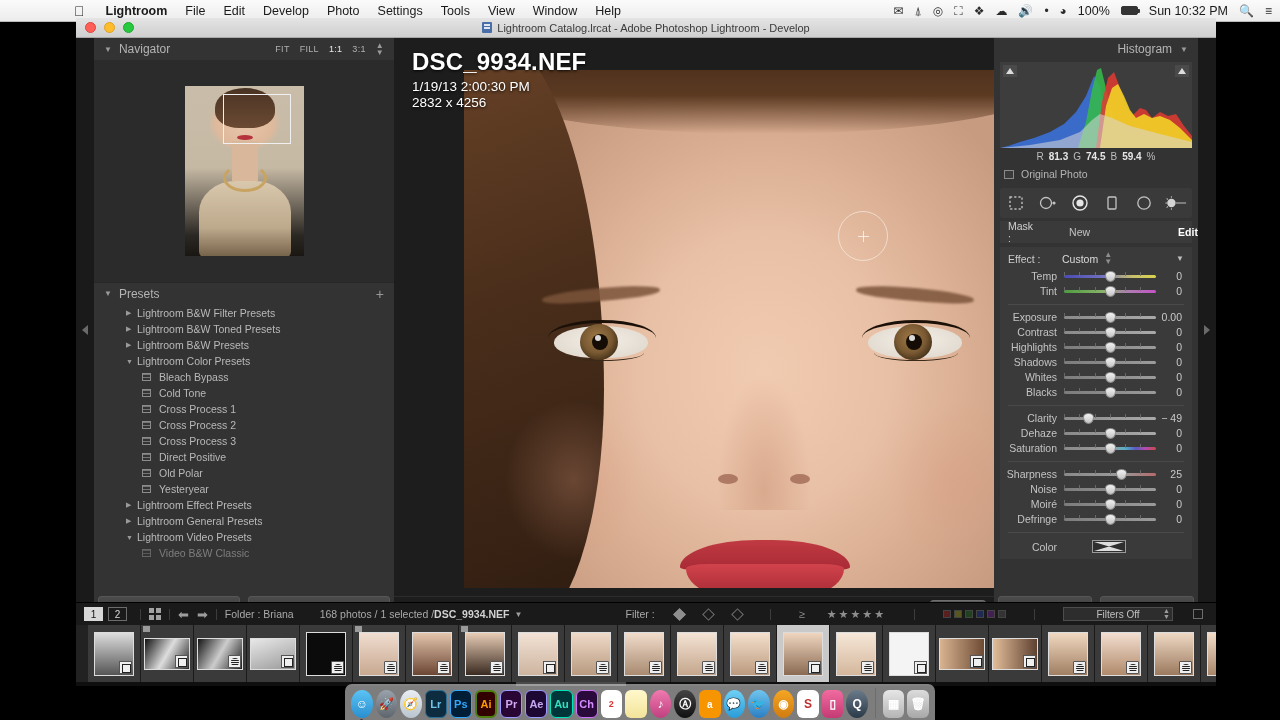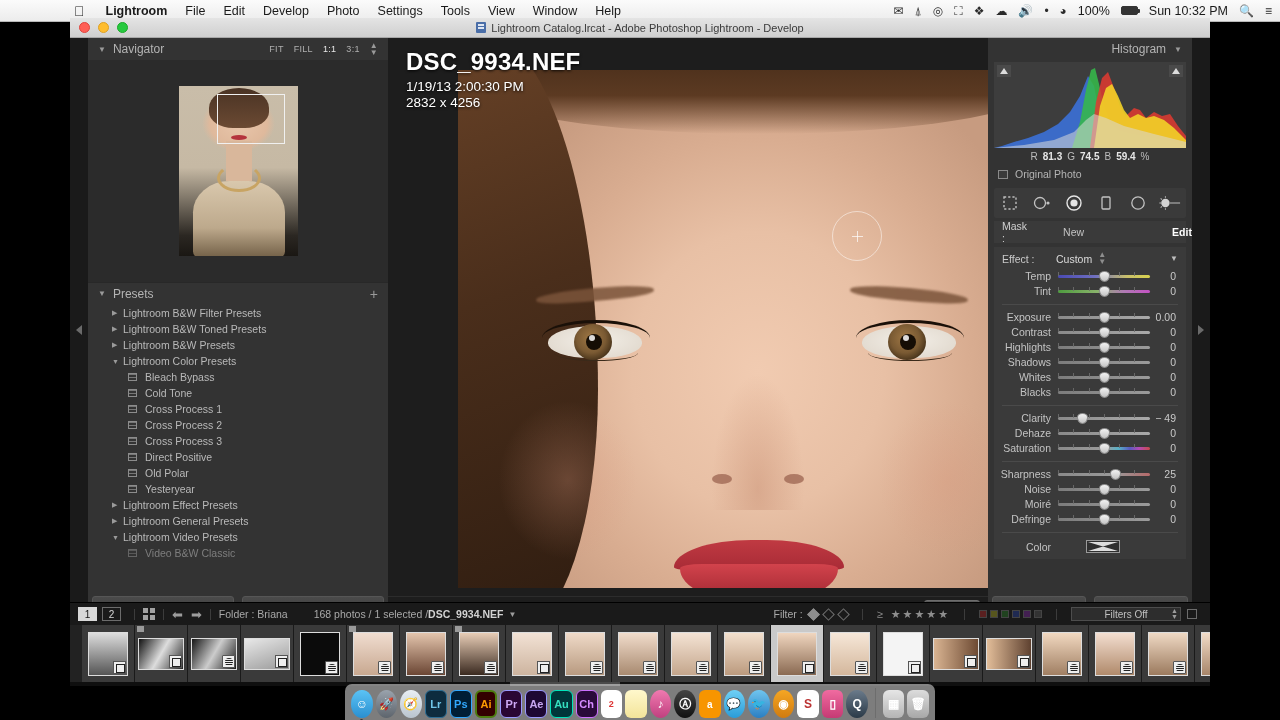--- a/index.html
+++ b/index.html
@@ -22,21 +22,21 @@
   .mb-item { padding: 0 9px; white-space: nowrap; }
   .mb-item.bold { font-weight: bold; }
   .mb-right { margin-left: auto; display: flex; align-items: center; padding-right: 8px; gap: 11px; }
   .mb-right .ico { font-size: 12px; color: #2a2a2a; line-height: 1; }
   .mb-time { font-size: 12.5px; }
   .batt { display: inline-flex; align-items: center; gap: 2px; }
   .batt-body { width: 17px; height: 9px; border: 1px solid #333; border-radius: 2px; position: relative; background: #333; }
   .batt-body::after { content: ""; position: absolute; right: -3px; top: 2px; width: 2px; height: 4px; background: #333; border-radius: 0 1px 1px 0; }
 
   
-  .win { position: absolute; left: 70px; top: 18px; width: 1140px; height: 668px; background: #2a2a2a; }
+  .win { position: absolute; left: 76px; top: 18px; width: 1140px; height: 668px; background: #2a2a2a; }
   .titlebar {
     height: 20px; background: linear-gradient(#e4e4e4, #cfcfcf);
     border-bottom: 1px solid #a8a8a8; display: flex; align-items: center;
     position: relative;
   }
   .tl-dots { display: flex; gap: 8px; padding-left: 9px; }
   .dot { width: 11px; height: 11px; border-radius: 50%; }
   .dot.r { background: #ff5f56; border: 1px solid #e0443e; }
   .dot.y { background: #ffbd2e; border: 1px solid #dea123; }
   .dot.g { background: #27c93f; border: 1px solid #1aab29; }
@@ -76,21 +76,21 @@
     background: linear-gradient(180deg, #d9c8ad 0%, #bda98c 60%, #6f5d44 100%);
     border-radius: 40% 40% 10% 10%; }
   .nav-neck { position: absolute; left: 47px; top: 55px; width: 26px; height: 40px; background: #d9b79b; }
   .nav-neckl { position: absolute; left: 38px; top: 78px; width: 44px; height: 28px;
     border: 3px solid #c8a463; border-radius: 50%; border-top-color: transparent; }
   .nav-lips { position: absolute; left: 52px; top: 49px; width: 16px; height: 5px; background: #b4333c; border-radius: 50%; }
   .nav-crop { position: absolute; left: 38px; top: 8px; width: 68px; height: 50px; border: 1.5px solid #f0f0f0; }
 
   .presets-head { border-top: 1px solid #282828; position: relative; }
   .plus { margin-left: auto; font-size: 14px; color: #9a9a9a; line-height: 1; }
-  .presets-list { height: 290px; overflow: hidden; background: #333333; padding-top: 1px; }
+  .presets-list { height: 290px; overflow: hidden; background: #333333; padding-top: 1px; margin-left: 8px; }
   .prow { height: 16px; display: flex; align-items: center; font-size: 10.5px; color: #b9b9b9; padding-left: 24px; }
   .prow .arr { font-size: 7px; color: #9a9a9a; width: 11px; }
   .prow.child { padding-left: 40px; }
   .pico { width: 9px; height: 8px; border: 1px solid #8c8c8c; margin-right: 8px;
           background: repeating-linear-gradient(#777 0 1px, transparent 1px 3px); flex: none; }
   .prow.clipped { opacity: .55; }
 
   .lbtns { position: absolute; left: 18px; top: 552px; width: 300px; height: 32px;
            display: flex; gap: 8px; align-items: center; padding: 0 4px; }
   .btn {
@@ -243,21 +243,21 @@
                border-top: 1px solid #000; }
   .fsbar { height: 22px; display: flex; align-items: center; padding: 0 8px; font-size: 10.5px; color: #a9a9a9; background: #1a1a1a; }
   .numbox { width: 19px; height: 14px; border: 1px solid #6c6c6c; display: flex; align-items: center;
             justify-content: center; font-size: 10px; color: #d6d6d6; margin-right: 5px; }
   .numbox.on { background: #d8d8d8; color: #111; border-color: #d8d8d8; }
   .fsdot { width: 1px; height: 11px; background: #3c3c3c; margin: 0 8px; }
   .gridico { display: grid; grid-template-columns: 5px 5px; grid-template-rows: 5px 5px; gap: 2px; }
   .gridico b { background: #a2a2a2; display: block; }
   .arw { color: #9d9d9d; font-size: 13px; }
   .fsb { color: #d2d2d2; font-weight: bold; }
-  .fright { margin-left: auto; display: flex; align-items: center; gap: 6px; }
+  .fright { margin-left: auto; display: flex; align-items: center; gap: 20px; }
   .flag { width: 9px; height: 9px; transform: rotate(45deg); border: 1px solid #6f6f6f; }
   .flag.on { background: #8e8e8e; border-color: #8e8e8e; }
   .stars { color: #8e8e8e; font-size: 11px; letter-spacing: 2px; }
   .clabels { display: flex; gap: 3px; }
   .clab { width: 8px; height: 8px; border: 1px solid #444; }
   .ffield { width: 110px; height: 14px; background: #2d2d2d; border: 1px solid #4d4d4d;
     display: flex; align-items: center; justify-content: center; font-size: 10px; color: #c0c0c0; position: relative; }
   .ffield .sp { position: absolute; right: 2px; font-size: 7px; color: #9c9c9c; line-height: .85; display: flex; flex-direction: column; }
 
   .strip { position: absolute; left: 0; right: 0; top: 22px; height: 58px; display: flex;

